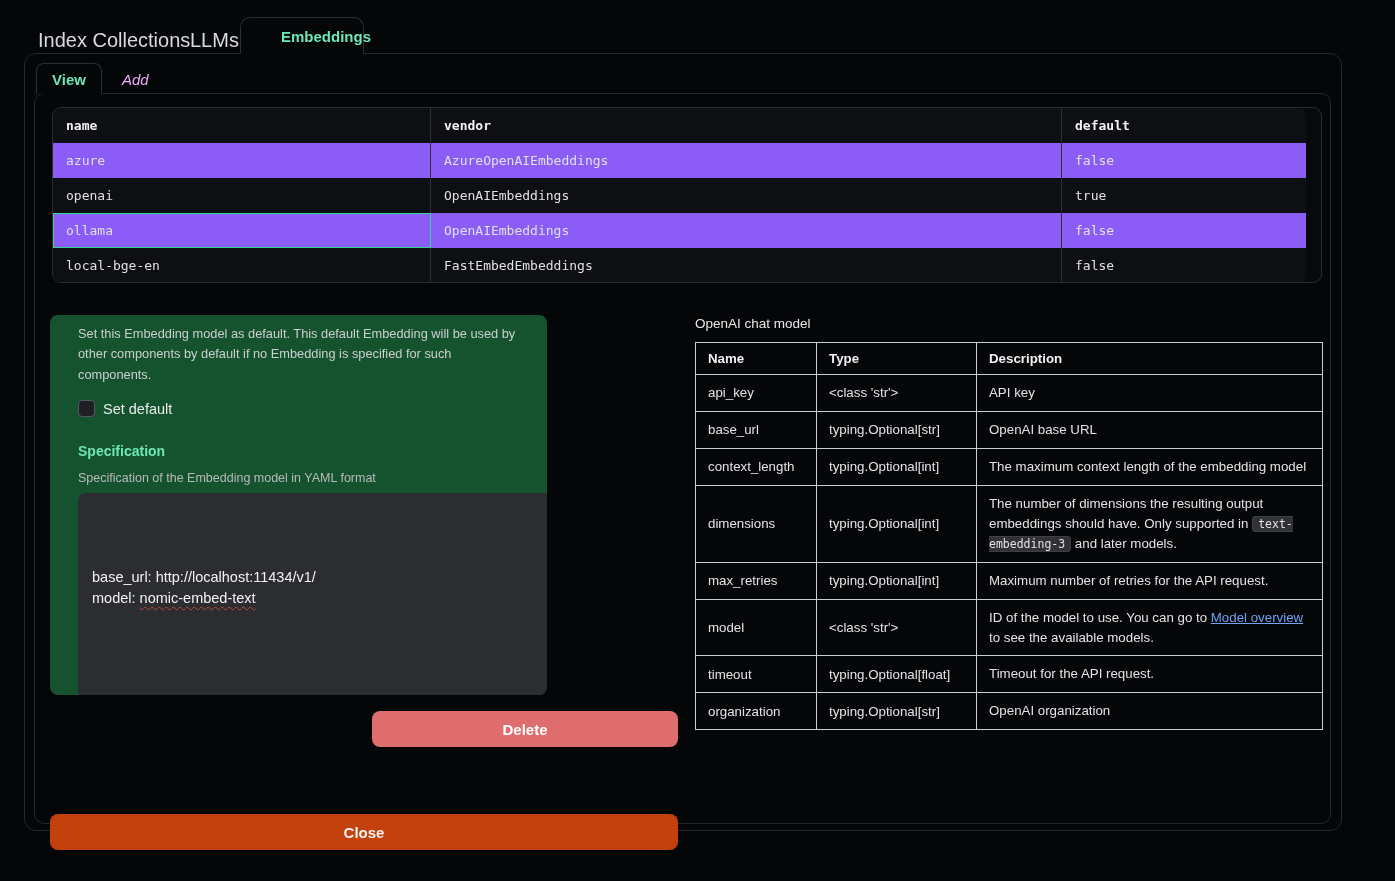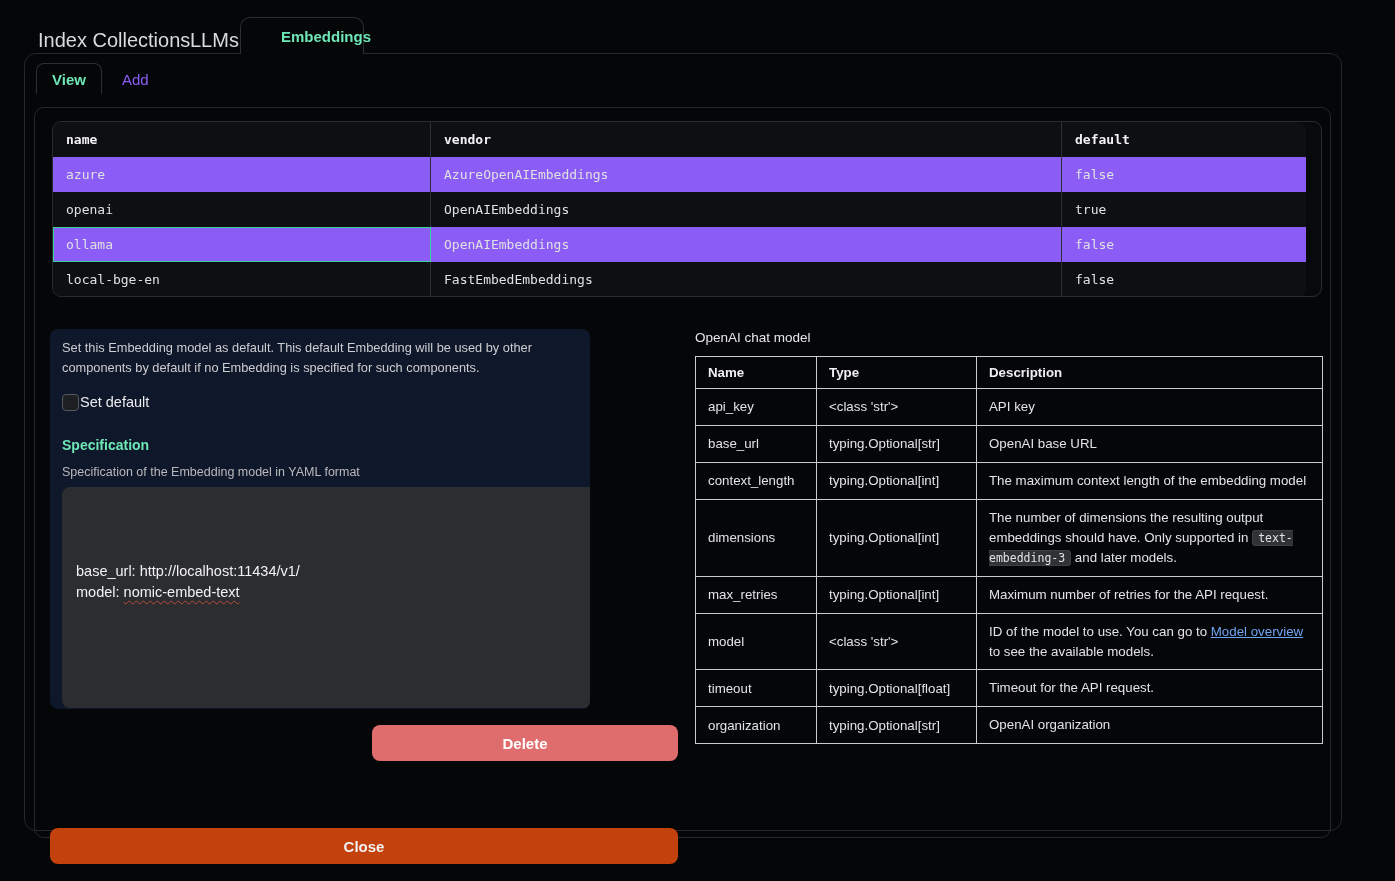--- a/index.html
+++ b/index.html
@@ -23,23 +23,23 @@
   .outer {
     position:absolute; left:24px; top:53px; width:1318px; height:778px;
     border:1px solid #24272b; border-radius:12px; z-index:1;
   }
   .inner-tab-view {
     position:absolute; left:11px; top:9px; width:66px; height:31px;
     border:1px solid #2b2e33; border-bottom:none; border-radius:8px 8px 0 0;
     background:#050608; color:#6ee7b7; font-weight:bold; font-size:15px;
     display:flex; align-items:center; justify-content:center; z-index:3; cursor:pointer;
   }
-  .inner-tab-add { position:absolute; left:97px; top:17px; font-size:15px; color:#8b5cf6; cursor:pointer; z-index:3; }
+  .inner-tab-add { position:absolute; left:97px; top:17px; font-size:15px; color:#f0abfc; cursor:pointer; z-index:3;font-style:italic; }
   .inner {
-    position:absolute; left:9px; top:53px; width:1297px; height:731px;
+    position:absolute; left:9px; top:39px; width:1297px; height:731px;
     border:1px solid #24272b; border-radius:10px; z-index:2;
   }
   
   .df {
     position:absolute; left:17px; top:13px; width:1270px; height:176px;
     border:1px solid #292c30; border-radius:9px; background:#08090b;
     font-family:"DejaVu Sans Mono", monospace; font-size:13px; overflow:hidden;
   }
   .df-table { width:1253px; border-radius:8px; overflow:hidden; }
   .df-row { display:flex; height:35px; }
@@ -49,25 +49,25 @@
     cursor:cell; overflow:hidden; white-space:nowrap;
   }
   .df-cell.c-last { border-right:none; }
   .c0 { width:378px; } .c1 { width:631px; } .c2 { width:244px; }
   .df-row.head .df-cell { font-weight:bold; color:#f3f3f5; }
   .r-dark  { background:#0e0f13; }
   .r-light { background:#8b5cf6; }
   .df-cell.selected { outline:1px solid #34d399; outline-offset:-1px; z-index:3; }
   
   .panel {
-    position:absolute; left:15px; top:221px; width:540px; height:380px;
-    background:#0f172a; border-radius:8px; padding:9px 12px; overflow:hidden;
+    position:absolute; left:15px; top:221px; width:497px; height:380px;
+    background:#14532d; border-radius:8px; padding:9px 28px; overflow:hidden;
   }
   .panel-desc { font-size:12.8px; color:#cdced1; line-height:1.6; max-width:604px; }
-  .cb-row { display:flex; align-items:center; gap:1px; margin-top:15px; cursor:pointer; }
+  .cb-row { display:flex; align-items:center; gap:8px; margin-top:15px; cursor:pointer; }
   .checkbox { width:17px; height:17px; border:1.5px solid #56585e; border-radius:4px; background:#1d1f23; flex:0 0 auto; }
   .cb-label { font-size:14.5px; color:#ececee; }
   .spec-head { margin-top:26px; color:#6ee7b7; font-weight:bold; font-size:14px; }
   .spec-sub { margin-top:12px; font-size:12.5px; color:#b8b9bd; }
   .yaml {
     margin-top:8px; width:604px; height:221px; background:#2b2d31; border-radius:8px;
     padding:11px 14px; font-size:14.5px; line-height:1.45; color:#f2f2f4;
     position:relative; white-space:pre-wrap; cursor:text;
   }
   .squiggle {

